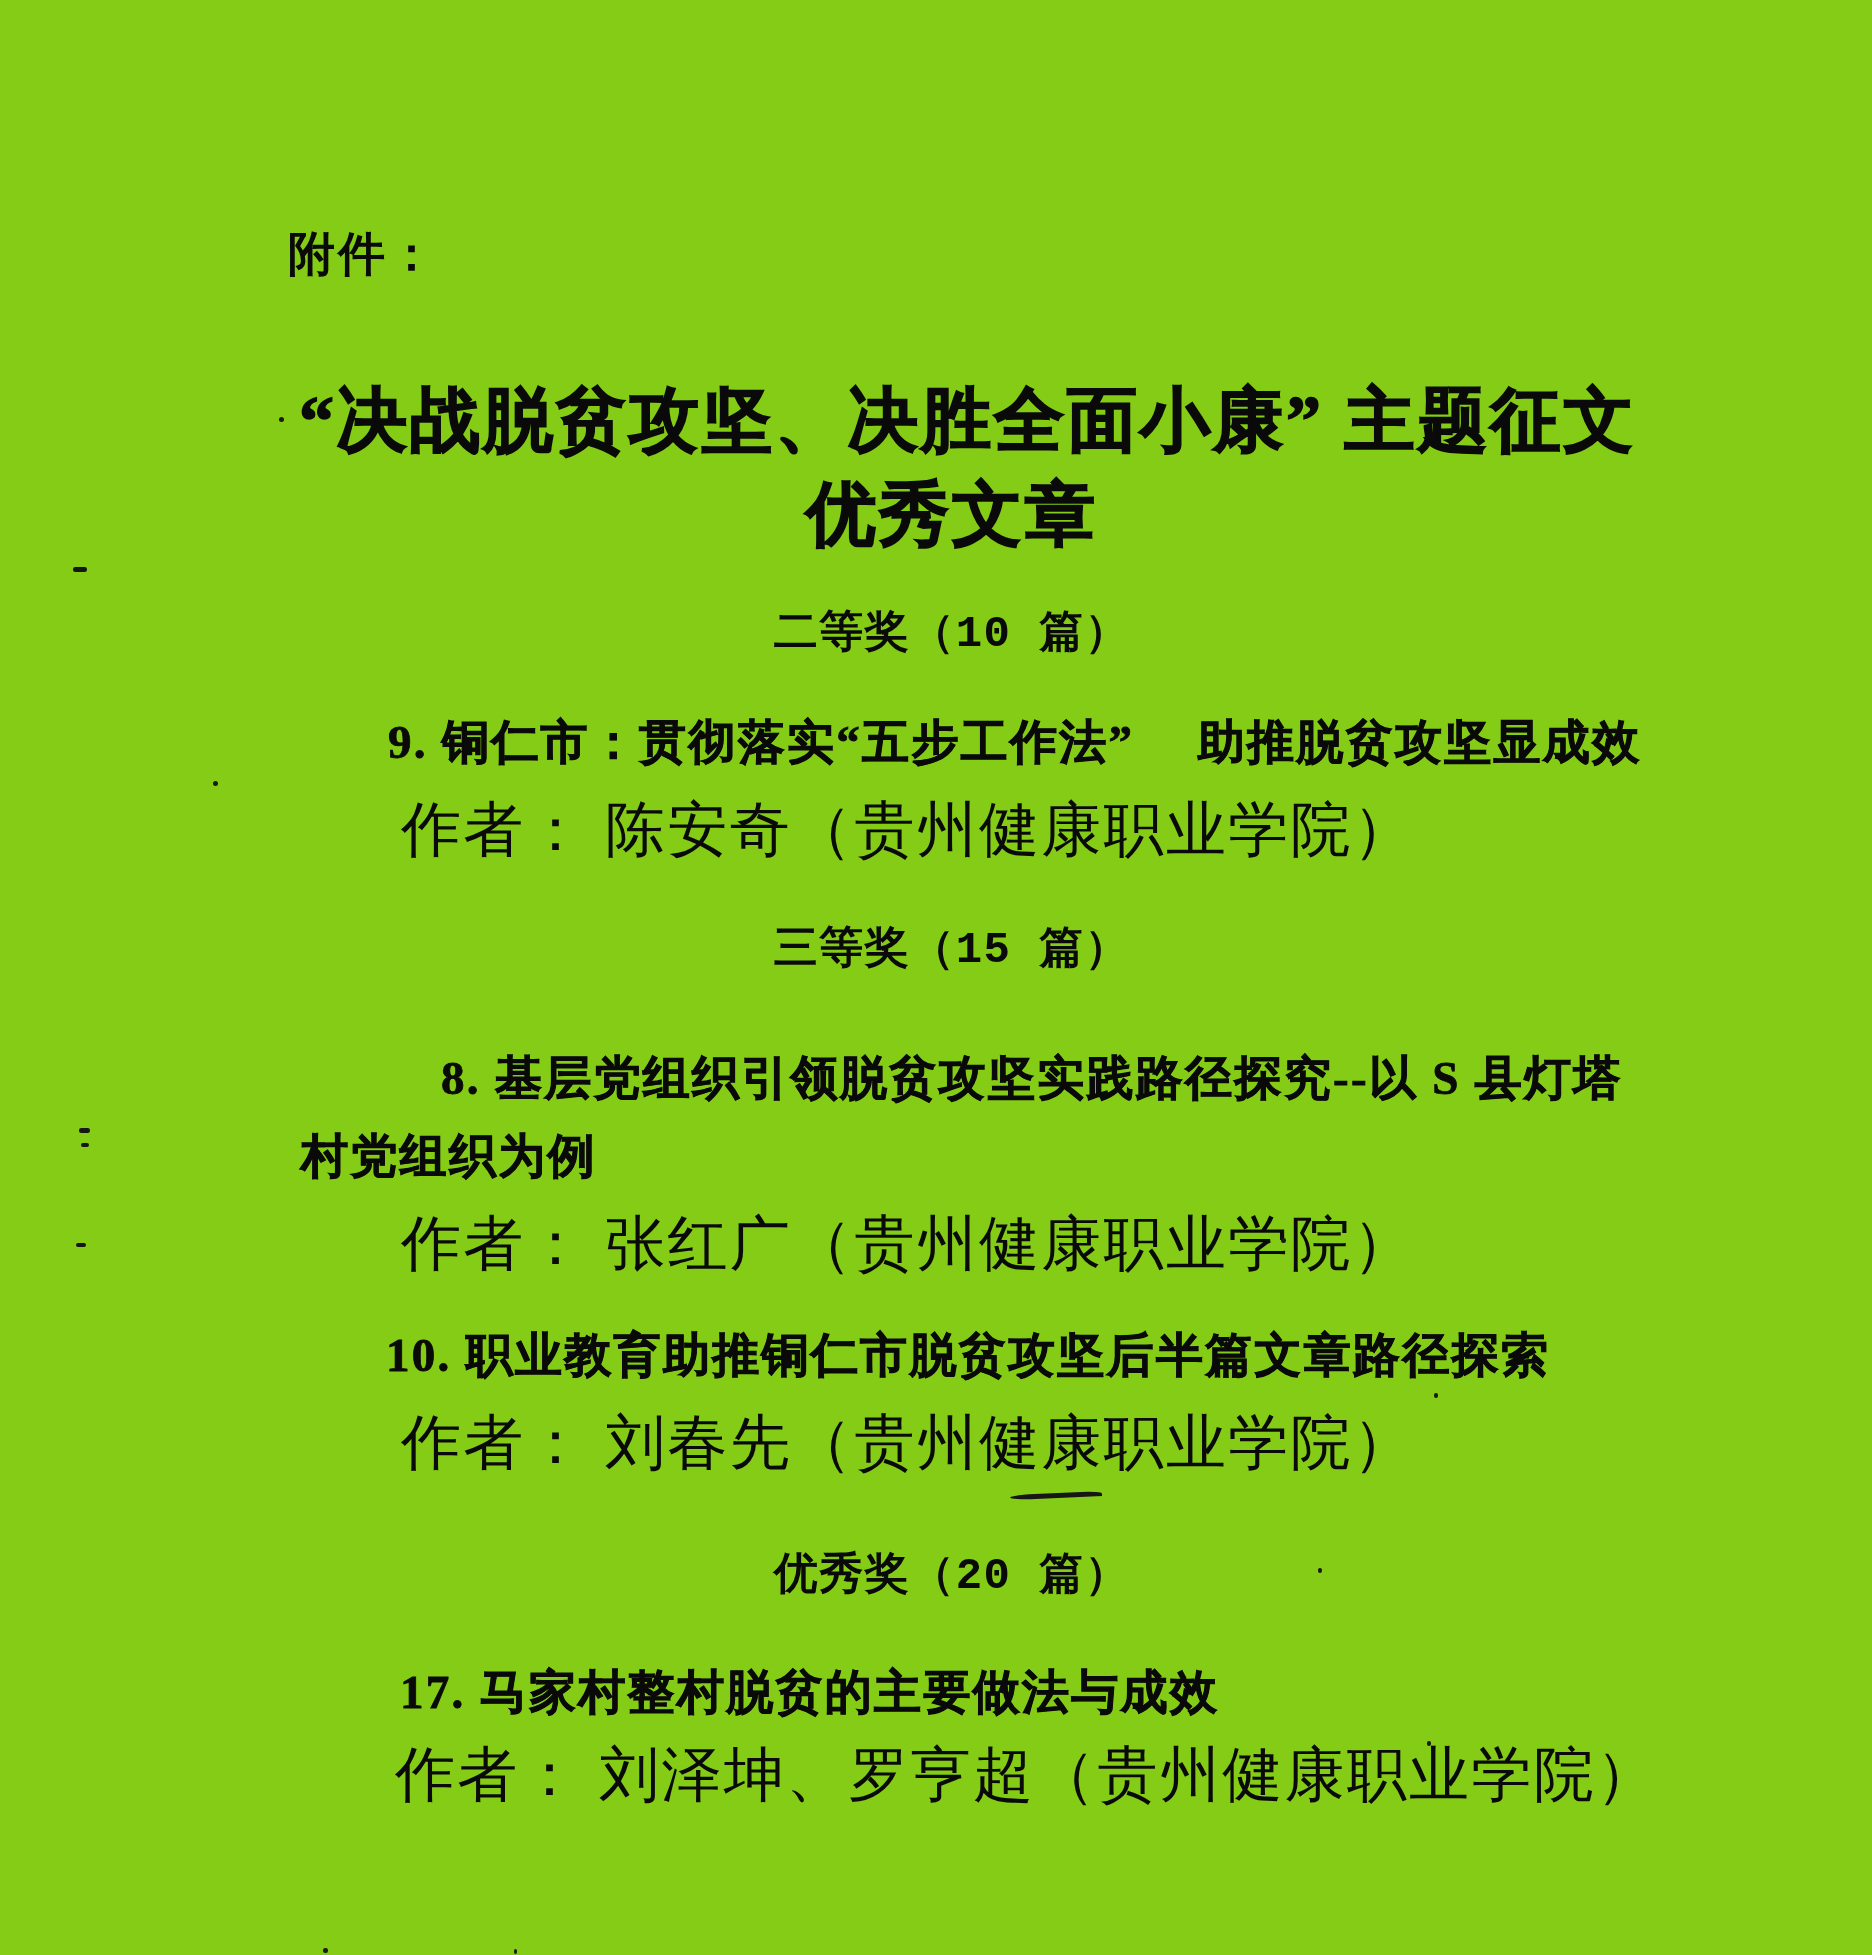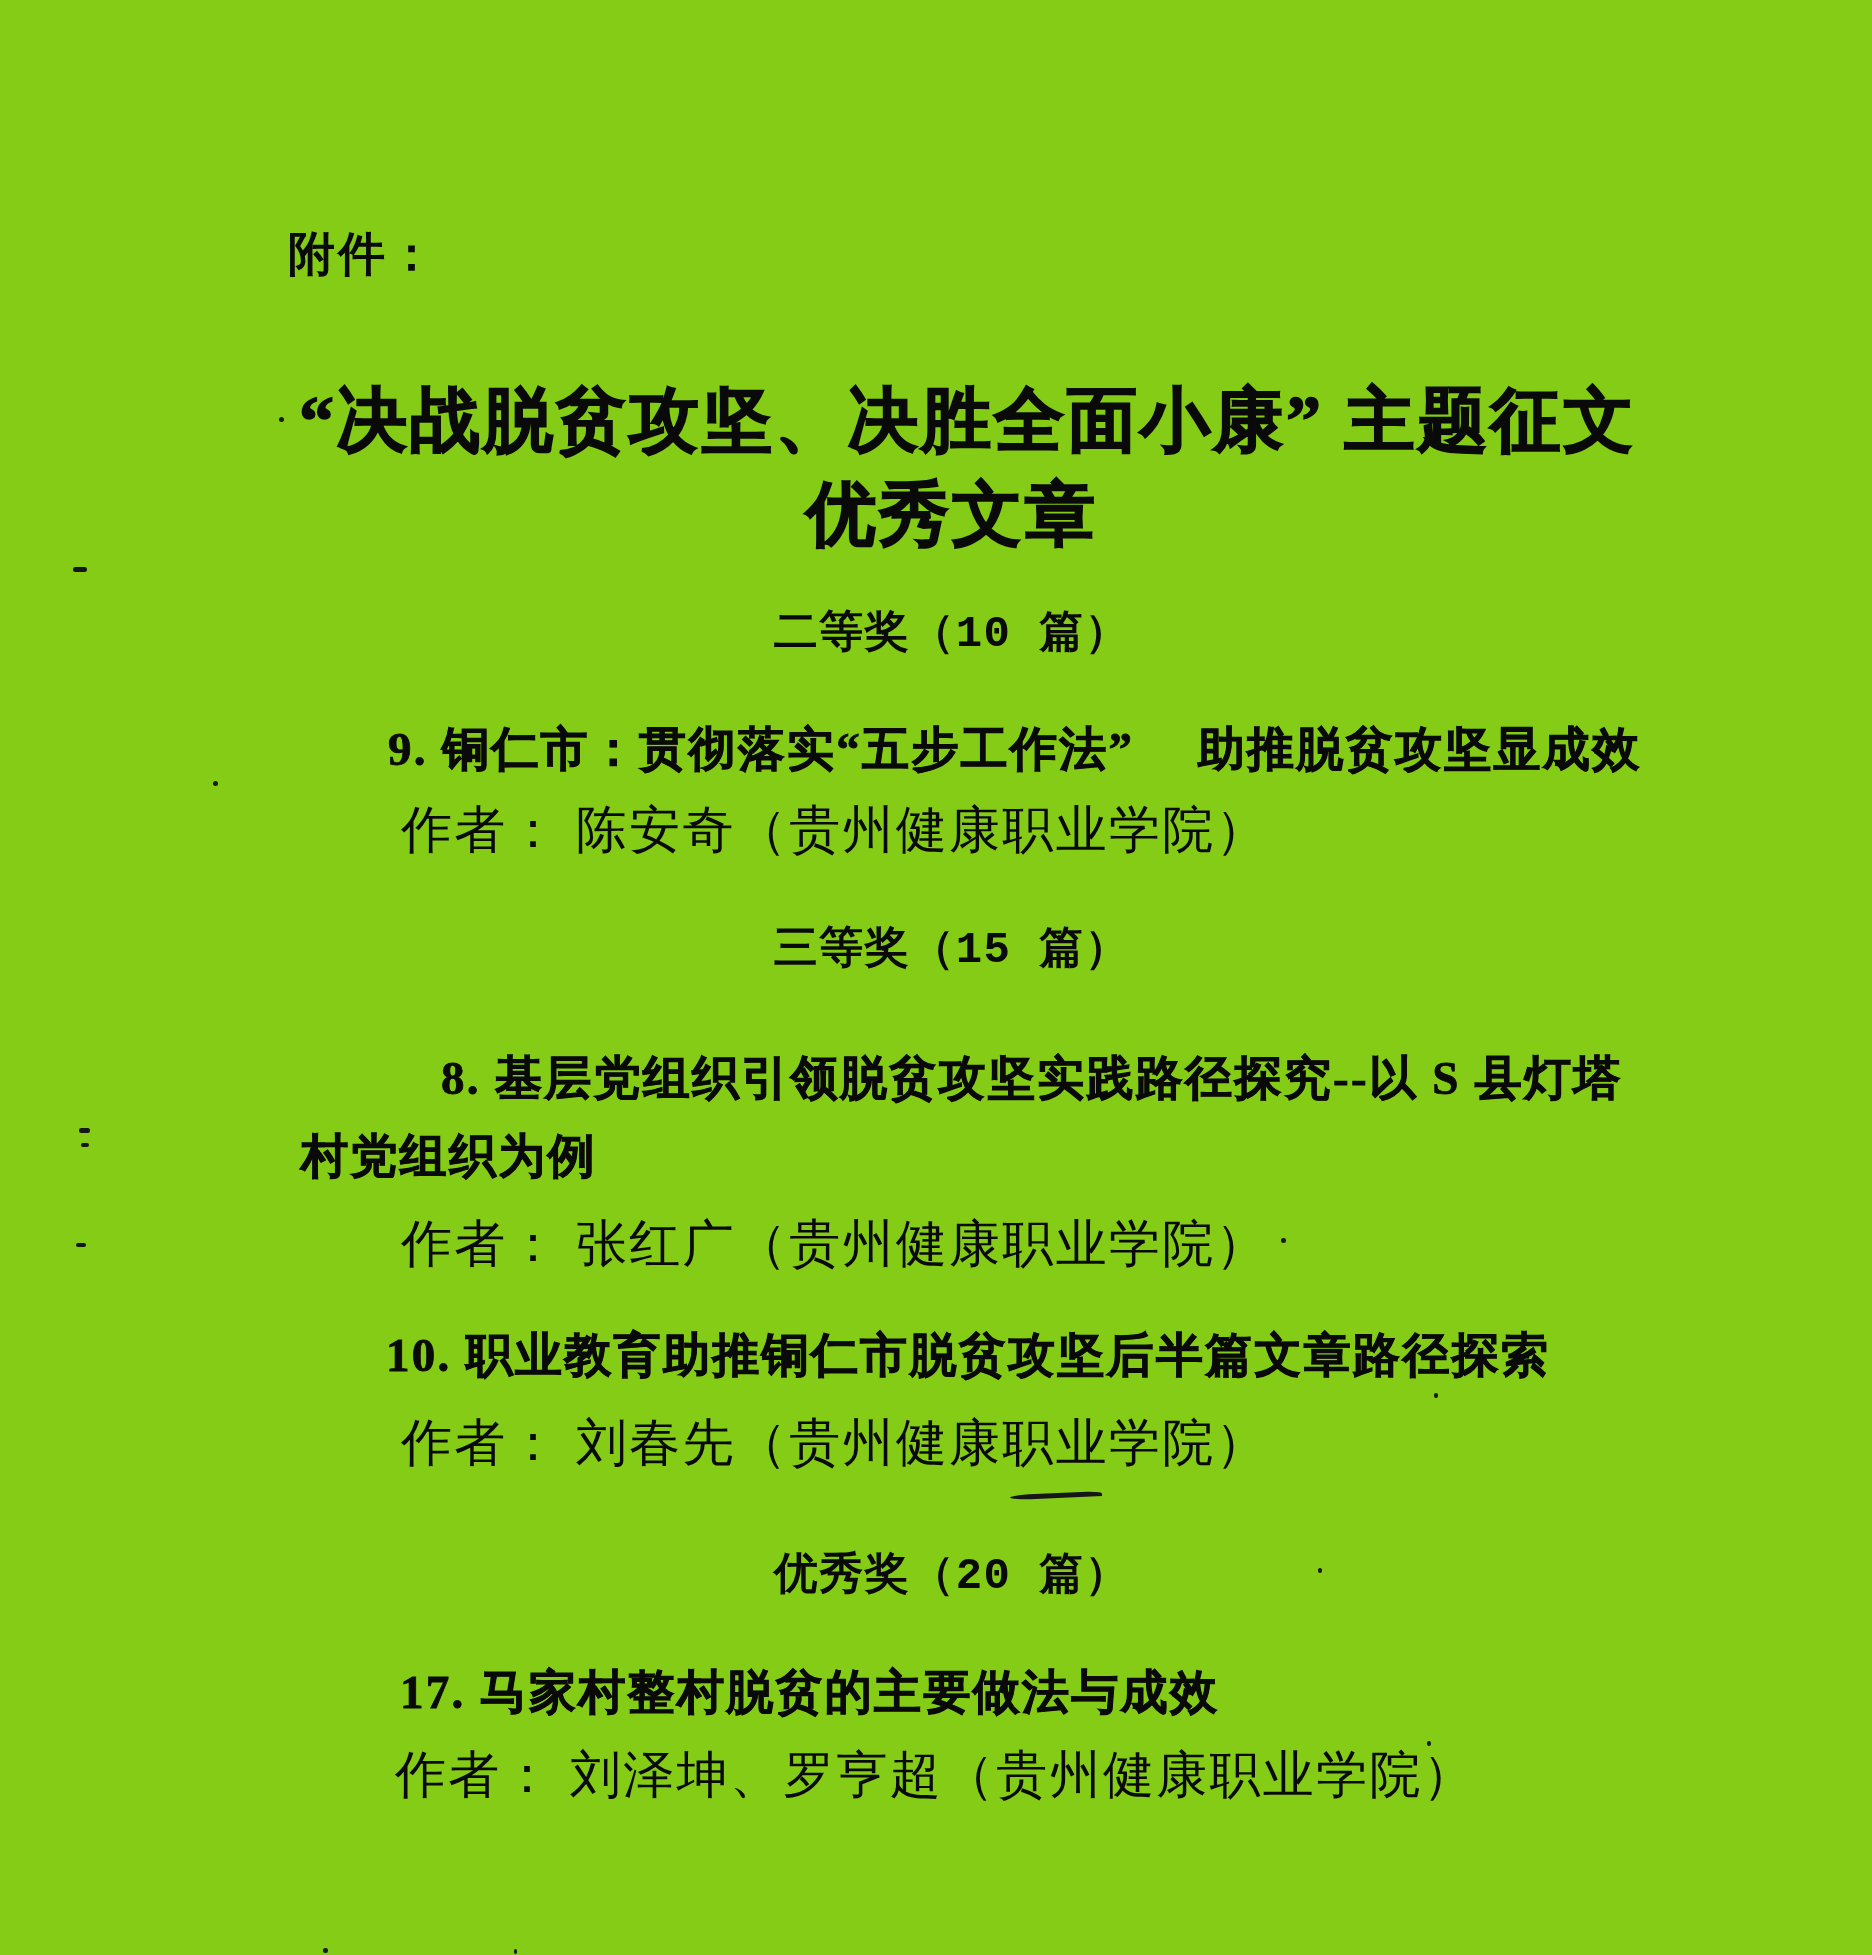--- a/index.html
+++ b/index.html
@@ -52,26 +52,26 @@
   .heading-1 { top: 925px; }
   .heading-2 { top: 1551px; }
 
   .article-title {
     font-size: 47px; line-height: 55px;
     font-weight: 700;
     letter-spacing: 2.3px;
     -webkit-text-stroke: 0.8px #0a0a0a;
   }
   .author {
-    font-size: 51px; line-height: 53px;
+    font-size: 60px; line-height: 53px;
     font-weight: 400;
     letter-spacing: 2.3px;
   }
 
-  .item-0-0   { left: 388px; top: 715px; margin-top: 7px; }
+  .item-0-0   { left: 388px; top: 715px; }
   .author-0-0 { left: 401px; top: 804px; }
   .item-1-0a  { left: 397px; top: 1051px; margin-left: 44px; }
   .item-1-0b  { left: 301px; top: 1129px; }
   .author-1-0 { left: 401px; top: 1218px; }
   .item-1-1   { left: 386px; top: 1328px; }
   .author-1-1 { left: 401px; top: 1417px; }
   .item-2-0   { left: 400px; top: 1665px; }
   .author-2-0 { left: 395px; top: 1749px; }
 
   

